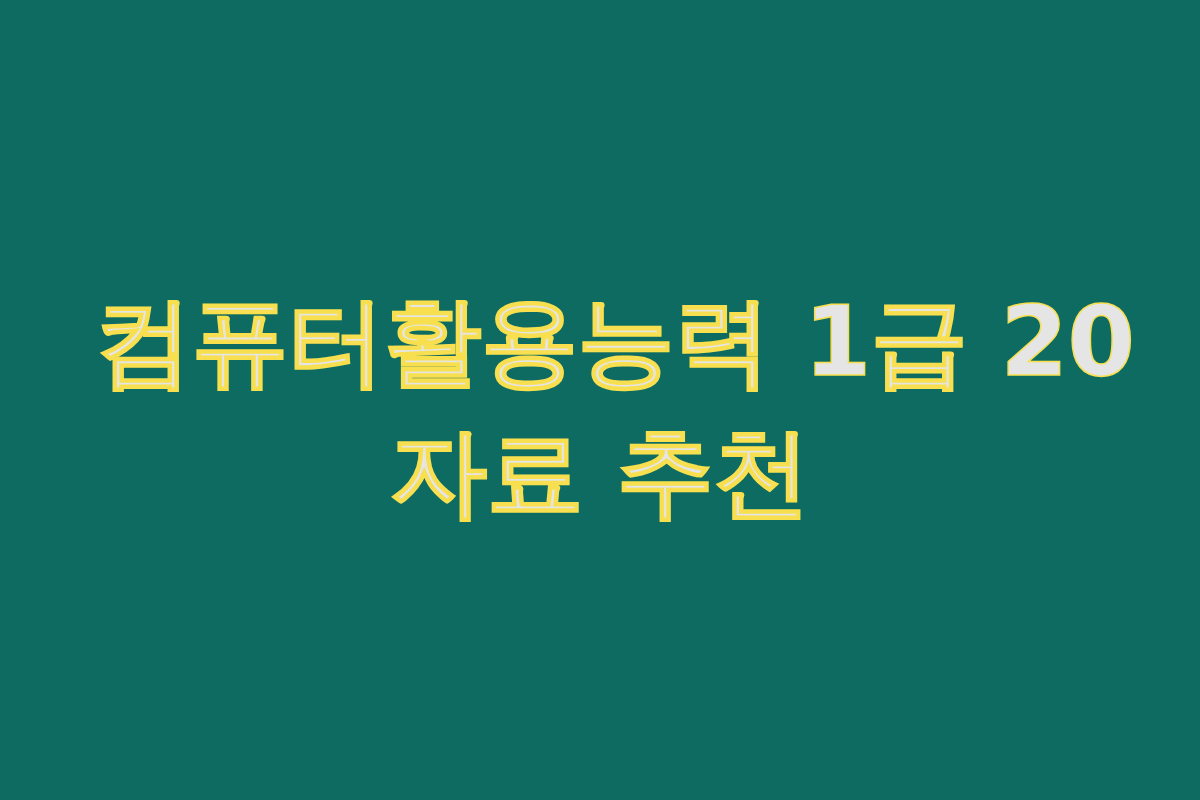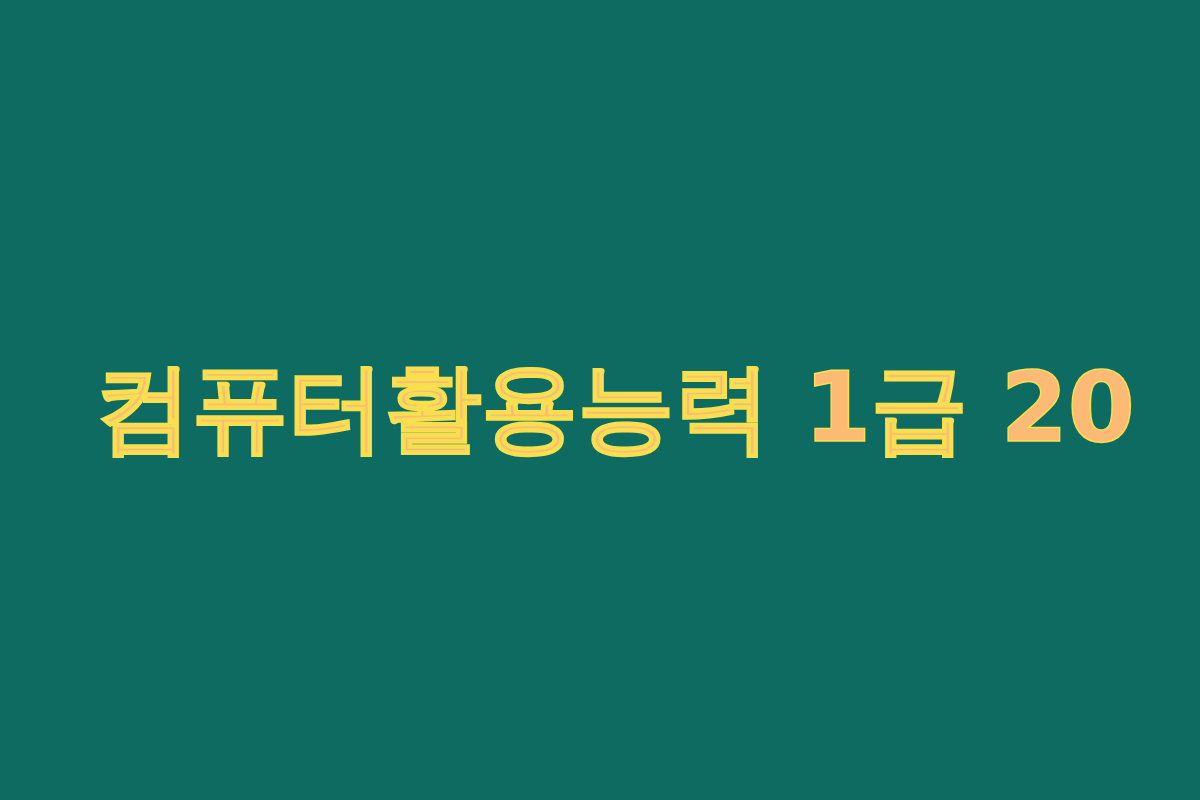--- a/index.html
+++ b/index.html
@@ -41,20 +41,21 @@
   .title-line {
     display: block;
     white-space: pre;
   }
 </style>
 </head>
 <body>
 
 <div id="card-root" style="background: rgb(14, 107, 97);">
 
-  <div id="title-block" style="color: #fdba74; -webkit-text-stroke: 1.5px rgb(247, 223, 79);">
+  <div id="title-block" style="color: #e5e5e5; -webkit-text-stroke: 1.5px rgb(247, 223, 79);">
 
     <span class="title-line">컴퓨터활용능력 1급 20</span>
 
 
+    <span class="title-line">자료 추천</span>
 
   </div>
 </div>
 
 </body></html>

